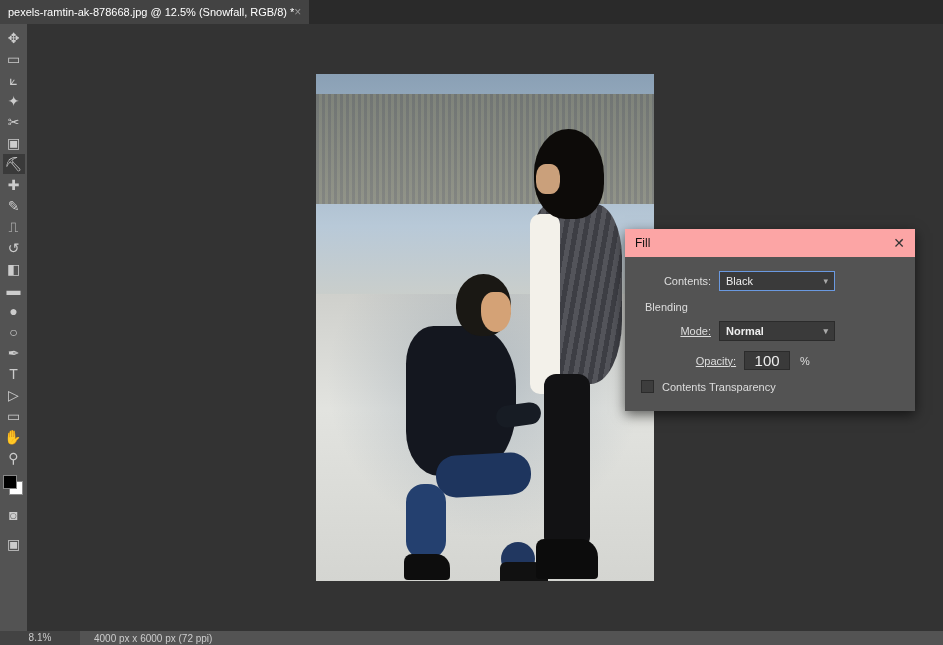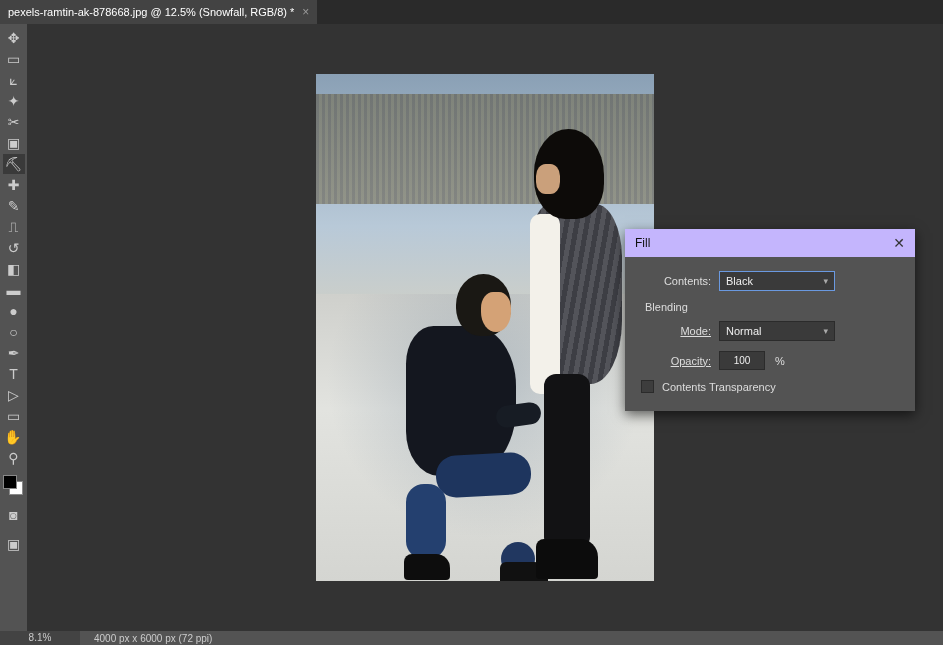--- a/index.html
+++ b/index.html
@@ -1,19 +1,19 @@
 <!DOCTYPE html>
 <html><head>
 <meta charset="utf-8">
 <style>
 * { box-sizing: border-box; margin: 0; padding: 0; font-family: "Segoe UI", Tahoma, sans-serif; }
 body { width: 943px; height: 645px; background: #535353; overflow: hidden; position: relative; }
 
 .tab-bar { height: 24px; background: #2a2a2a; display: flex; align-items: center; }
-.tab { height: 24px; background: #434343; color: #fff; font-size: 11px; padding: 1px 8px; display: flex; align-items: center; gap: 8px; border-right: 1px solid #2a2a2a; }
+.tab { height: 24px; background: #434343; color: #fff; font-size: 11px; padding: 1px 8px; display: flex; align-items: center; border-right: 1px solid #2a2a2a; }
 .tab .close { color: #999; font-size: 12px; cursor: pointer; }
 
 .workspace { position: absolute; top: 24px; left: 27px; right: 0; bottom: 14px; background: #333; display:flex; align-items:center; justify-content:center; }
 
 .toolbar { position: absolute; top: 24px; left: 0; width: 27px; bottom: 14px; background: #535353; display: flex; flex-direction: column; align-items: center; padding-top: 4px; }
 .tool { width: 22px; height: 20px; color: #ccc; display:flex; align-items:center; justify-content:center; font-size:14px; cursor:pointer; margin-bottom:1px; }
 .tool.active { background:#3a3a3a; }
 .swatches { width:22px; height:22px; position:relative; margin-top:6px; }
 .swatch-front { position:absolute; top:0; left:0; width:14px; height:14px; background:#000; border:1px solid #888;}
 .swatch-back { position:absolute; top:6px; left:6px; width:14px; height:14px; background:#fff; border:1px solid #888; }
@@ -43,33 +43,33 @@
 .woman .scarf { position:absolute; top:85px; left:6px; width:30px; height:180px; background:#f3f1ea; border-radius:10px;}
 .woman .coat { position:absolute; top:75px; left:8px; width:90px; height:180px; background:#4c4c50; border-radius:20% 30% 35% 25%; background-image: repeating-linear-gradient(100deg,#53545a 0 5px,#3d3e44 5px 10px);}
 .woman .legs { position:absolute; top:245px; left:20px; width:46px; height:175px; background:#121214; border-radius:12px;}
 .woman .boot { position:absolute; top:410px; left:12px; width:62px; height:40px; background:#0c0c0c; border-radius:8px 18px 4px 4px;}
 
 .status-bar { position:absolute; bottom:0; left:0; right:0; height:14px; background:#535353; color:#ccc; font-size:10px; display:flex; align-items:center; }
 .status-zoom { width:80px; text-align:center; background:#434343; height:100%; line-height:14px;}
 .status-dims { padding-left:14px; }
 
 .dialog { position:absolute; left:625px; top:229px; width:290px; background:#535353; box-shadow: 0 4px 12px rgba(0,0,0,.6); }
-.dialog-titlebar { height:28px; background:#c4b5fd; color:#111; font-size:12px; display:flex; align-items:center; padding:0 10px; justify-content:space-between;}
+.dialog-titlebar { height:28px; background:#fca5a5; color:#111; font-size:12px; display:flex; align-items:center; padding:0 10px; justify-content:space-between;}
 .dialog-close { color:#333; font-size:14px; cursor:pointer; }
 .dialog-body { padding:14px 14px 18px 14px; color:#ddd; font-size:11px; position:relative; }
-.row { display:flex; align-items:center; margin-bottom:10px; }
+.row { display:flex; align-items:center; margin-bottom:10px;justify-content:center; }
 .row label { width:72px; text-align:right; margin-right:8px; }
 .group-row label { width:52px;text-decoration:underline; }
 .dropdown { flex:1; height:20px; background:#3a3a3a; border:1px solid #7aa0d6; color:#eee; padding:0 6px; font-size:11px; display:flex; align-items:center; justify-content:space-between;gap:20px; }
 .dropdown.contents { border-color:#6a99e0; }
 .dropdown .chevron { font-size:9px; color:#aaa;}
-.dropdown.plain { border-color:#2b2b2b; }
+.dropdown.plain { border-color:#2b2b2b;font-weight:bold; }
 .fieldset { border:none; margin-top:4px; margin-left:0px;}
 .fieldset-label { color:#ddd; font-size:11px; margin-left:6px; margin-bottom:8px; display:block;}
-.num-input { width:46px; height:19px; background:#3a3a3a; border:1px solid #2b2b2b; color:#eee; font-size:10px; text-align:center;}
+.num-input { width:46px; height:19px; background:#3a3a3a; border:1px solid #2b2b2b; color:#eee; font-size:15px; text-align:center;}
 .unit { margin-left:10px; }
 .checkbox-row { display:flex; align-items:center; margin-top:8px; margin-left:2px;}
 .checkbox { width:13px; height:13px; border:1px solid #2b2b2b; background:#3d3d3d; margin-right:8px;}
 .dialog-buttons { position:absolute; top:12px; right:12px; width:56px; display:flex; flex-direction:column; gap:10px;}
 .btn { height:22px; border:1px solid #888; border-radius:11px; background:#535353; color:#eee; font-size:11px; display:flex; align-items:center; justify-content:center; cursor:pointer;}
 .form-area { margin-right:66px; }
 </style>
 </head>
 <body>
 

